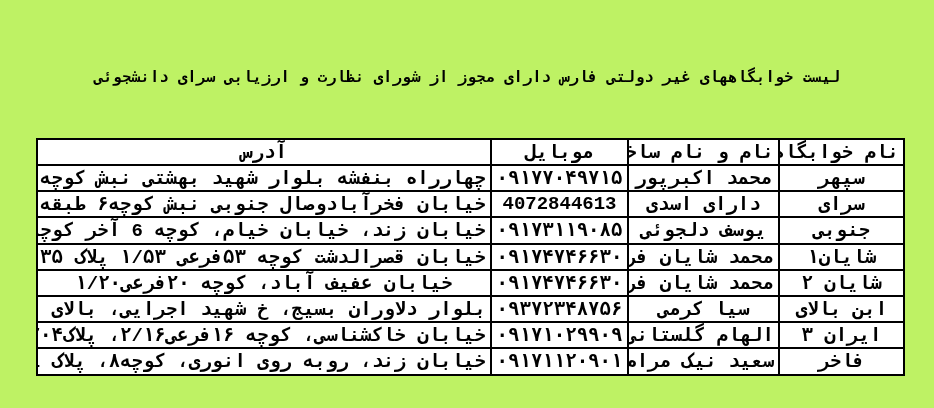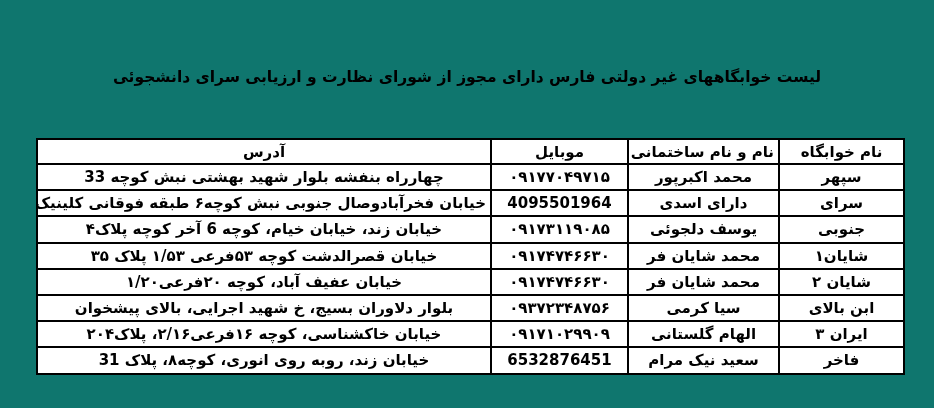--- a/index.html
+++ b/index.html
@@ -2,21 +2,21 @@
 <html lang="fa"><head>
 <meta charset="utf-8">
 <style>
   * { margin: 0; padding: 0; box-sizing: border-box; }
   html, body {
     width: 934px; height: 408px;
     background: #ffffff;
     font-family: "DejaVu Sans", "Liberation Sans", sans-serif;
     overflow: hidden;
   }
-  .page { position: relative; width: 934px; height: 408px; background: #0f766e; }
+  .page { position: relative; width: 934px; height: 408px; background: #bef264; font-family: Liberation Mono, monospace; }
 
   .doc-title {
     position: absolute;
     top: 68px; left: 0; right: 0;
     text-align: center;
     direction: rtl;
     font-size: 15.5px;
     font-weight: bold;
     color: #000000;
     letter-spacing: 0;
@@ -32,21 +32,21 @@
     table-layout: fixed;
     width: 867px;
     background: #ffffff;
   }
   table.dorm-table th, table.dorm-table td {
     border: 2px solid #000000;
     color: #000000;
     font-weight: bold;
     text-align: center;
     vertical-align: middle;
-    font-size: 15px;
+    font-size: 19px;
     padding: 0 4px;
     overflow: hidden;
     white-space: nowrap;
   }
   table.dorm-table thead tr { height: 25px; }
   table.dorm-table tbody tr { height: 26.2px; }
 
   .col-dorm   { width: 125px; }
   .col-person { width: 151px; }
   .col-mobile { width: 137px; }
@@ -78,21 +78,21 @@
       <tbody>
         <tr>
           <td>سپهر</td>
           <td>محمد اکبرپور</td>
           <td>۰۹۱۷۷۰۴۹۷۱۵</td>
           <td>چهارراه بنفشه بلوار شهید بهشتی نبش کوچه 33</td>
         </tr>
         <tr>
           <td>سرای</td>
           <td>دارای اسدی</td>
-          <td>4095501964</td>
+          <td>4072844613</td>
           <td>خیابان فخرآبادوصال جنوبی نبش کوچه۶ طبقه فوقانی کلینیک ساختمانی کشتکاران</td>
         </tr>
         <tr>
           <td>جنوبی</td>
           <td>یوسف دلجوئی</td>
           <td>۰۹۱۷۳۱۱۹۰۸۵</td>
           <td>خیابان زند، خیابان خیام، کوچه 6 آخر کوچه پلاک۴</td>
         </tr>
         <tr>
           <td>شایان۱</td>
@@ -114,20 +114,20 @@
         </tr>
         <tr>
           <td>ایران ۳</td>
           <td>الهام گلستانی</td>
           <td>۰۹۱۷۱۰۲۹۹۰۹</td>
           <td>خیابان خاکشناسی، کوچه ۱۶فرعی۲/۱۶، پلاک۲۰۴</td>
         </tr>
         <tr>
           <td>فاخر</td>
           <td>سعید نیک مرام</td>
-          <td>6532876451</td>
+          <td>۰۹۱۷۱۱۲۰۹۰۱</td>
           <td>خیابان زند، روبه روی انوری، کوچه۸، پلاک 31</td>
         </tr>
       </tbody>
     </table>
   </div>
 
 </div>
 
 </body></html>

